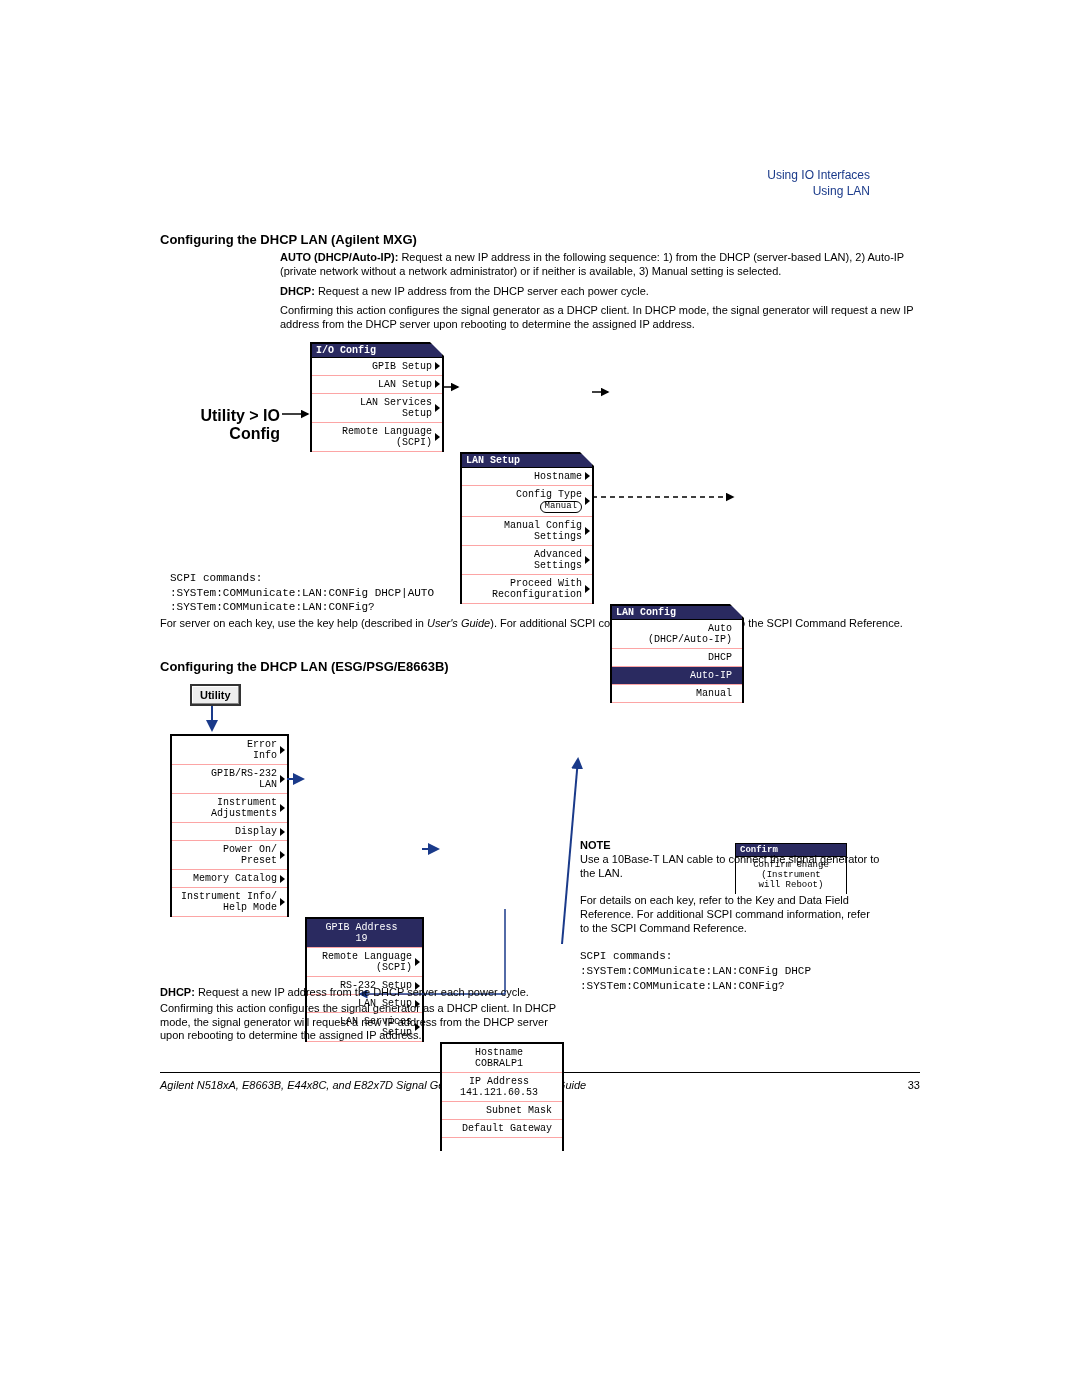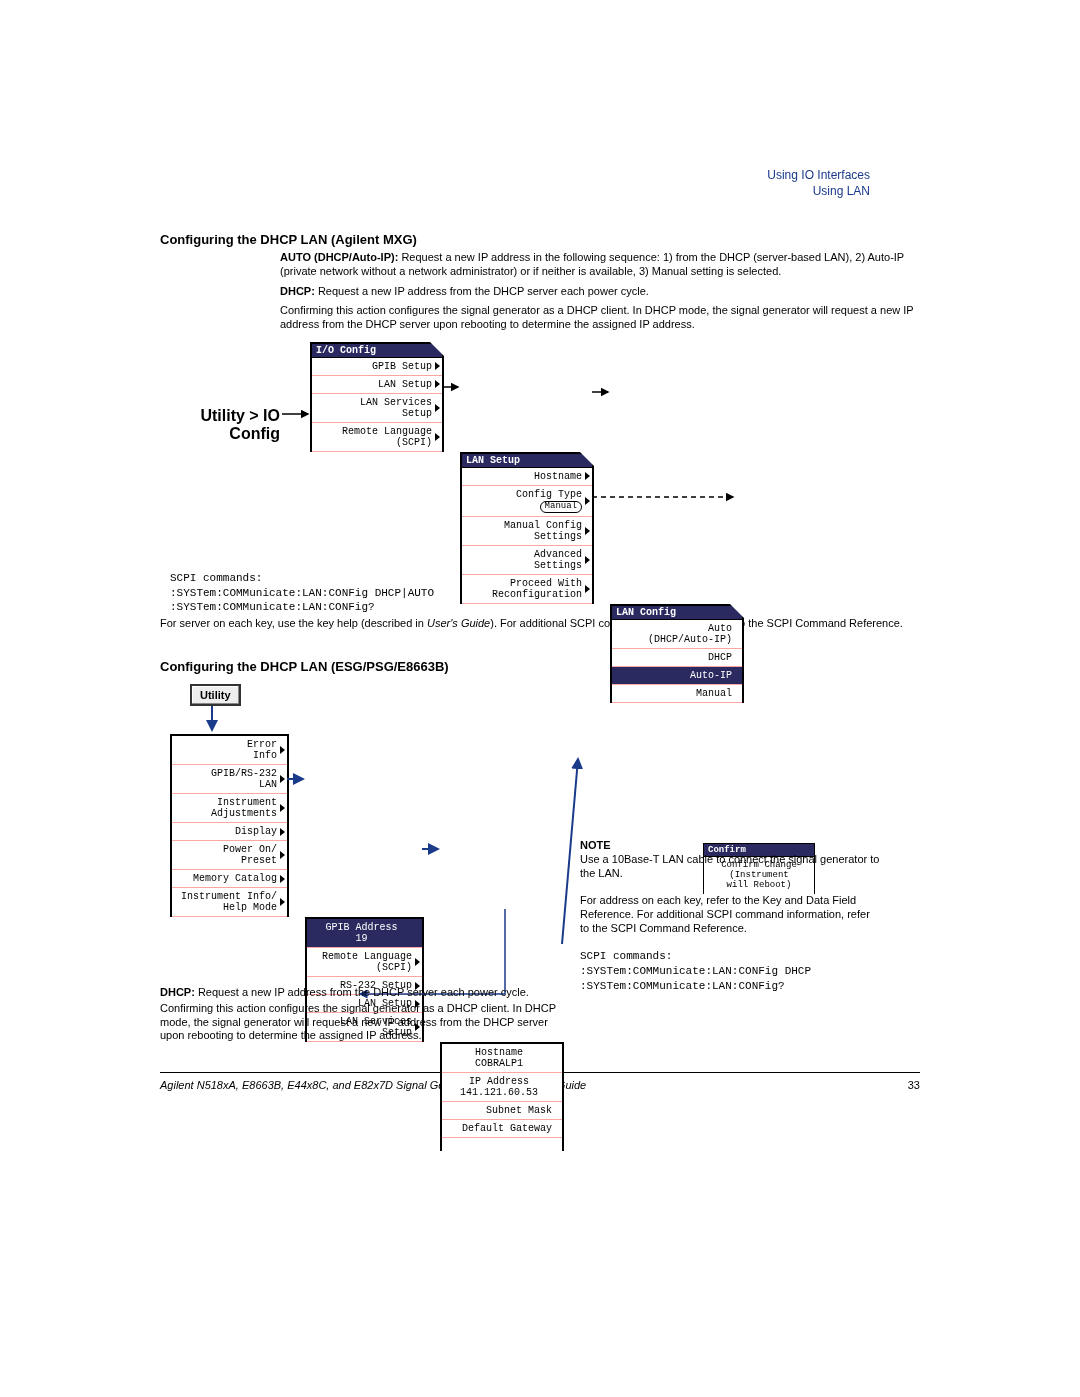--- a/index.html
+++ b/index.html
@@ -228,21 +228,21 @@
 
     <div class="menu-panel jagged" style="left:450px; top:0;">
       <div class="title">LAN Config</div>
       <div class="item"><span style="white-space:pre">Auto
 (DHCP/Auto-IP)</span></div>
       <div class="item"><span>DHCP</span></div>
       <div class="item sel"><span>Auto-IP</span></div>
       <div class="item"><span>Manual</span></div>
     </div>
 
-    <div class="small-panel jagged" style="left:543px; top:140px;">
+    <div class="small-panel jagged" style="left:575px; top:140px;">
       <div class="title2">Confirm</div>
       <div class="body2" style="white-space:pre">Confirm Change
 (Instrument
 will Reboot)</div>
     </div>
 
     <svg class="svg-overlay">
       <defs>
           <marker id="ar" markerWidth="6" markerHeight="6" refX="5" refY="3" orient="auto">
             <path d="M0,0 L6,3 L0,6 Z" fill="#000"></path>
@@ -326,21 +326,21 @@
       <line x1="262" y1="165" x2="278" y2="165" stroke="#1a3a8a" stroke-width="2" marker-end="url(#ar2)"></line>
       <line x1="402" y1="260" x2="418" y2="75" stroke="#1a3a8a" stroke-width="2" marker-end="url(#ar2)"></line>
       <line x1="345" y1="225" x2="345" y2="310" stroke="#1a3a8a" stroke-width="1.5"></line>
       <line x1="345" y1="310" x2="200" y2="310" stroke="#1a3a8a" stroke-width="1.5" marker-end="url(#ar2)"></line>
     </svg>
 
     <div class="right-col" style="left:420px; top:155px; width:300px;">
       <div class="note-head">NOTE</div>
       <div>Use a 10Base-T LAN cable to connect the signal generator to the LAN.</div>
       <br>
-      <div>For address on each key, refer to the Key and Data Field Reference. For additional SCPI command information, refer to the SCPI Command Reference.</div>
+      <div>For details on each key, refer to the Key and Data Field Reference. For additional SCPI command information, refer to the SCPI Command Reference.</div>
       <br>
       <div class="mono">SCPI commands:</div>
       <div class="mono">:SYSTem:COMMunicate:LAN:CONFig DHCP</div>
       <div class="mono">:SYSTem:COMMunicate:LAN:CONFig?</div>
     </div>
 
     <div class="right-col" style="left:0px; top:300px; width:410px;">
       <p style="margin:2px 0"><b>DHCP:</b><span> Request a new IP address from the DHCP server each power cycle.</span></p>
       <p style="margin:2px 0">Confirming this action configures the signal generator as a DHCP client. In DHCP mode, the signal generator will request a new IP address from the DHCP server upon rebooting to determine the assigned IP address.</p>
     </div>

